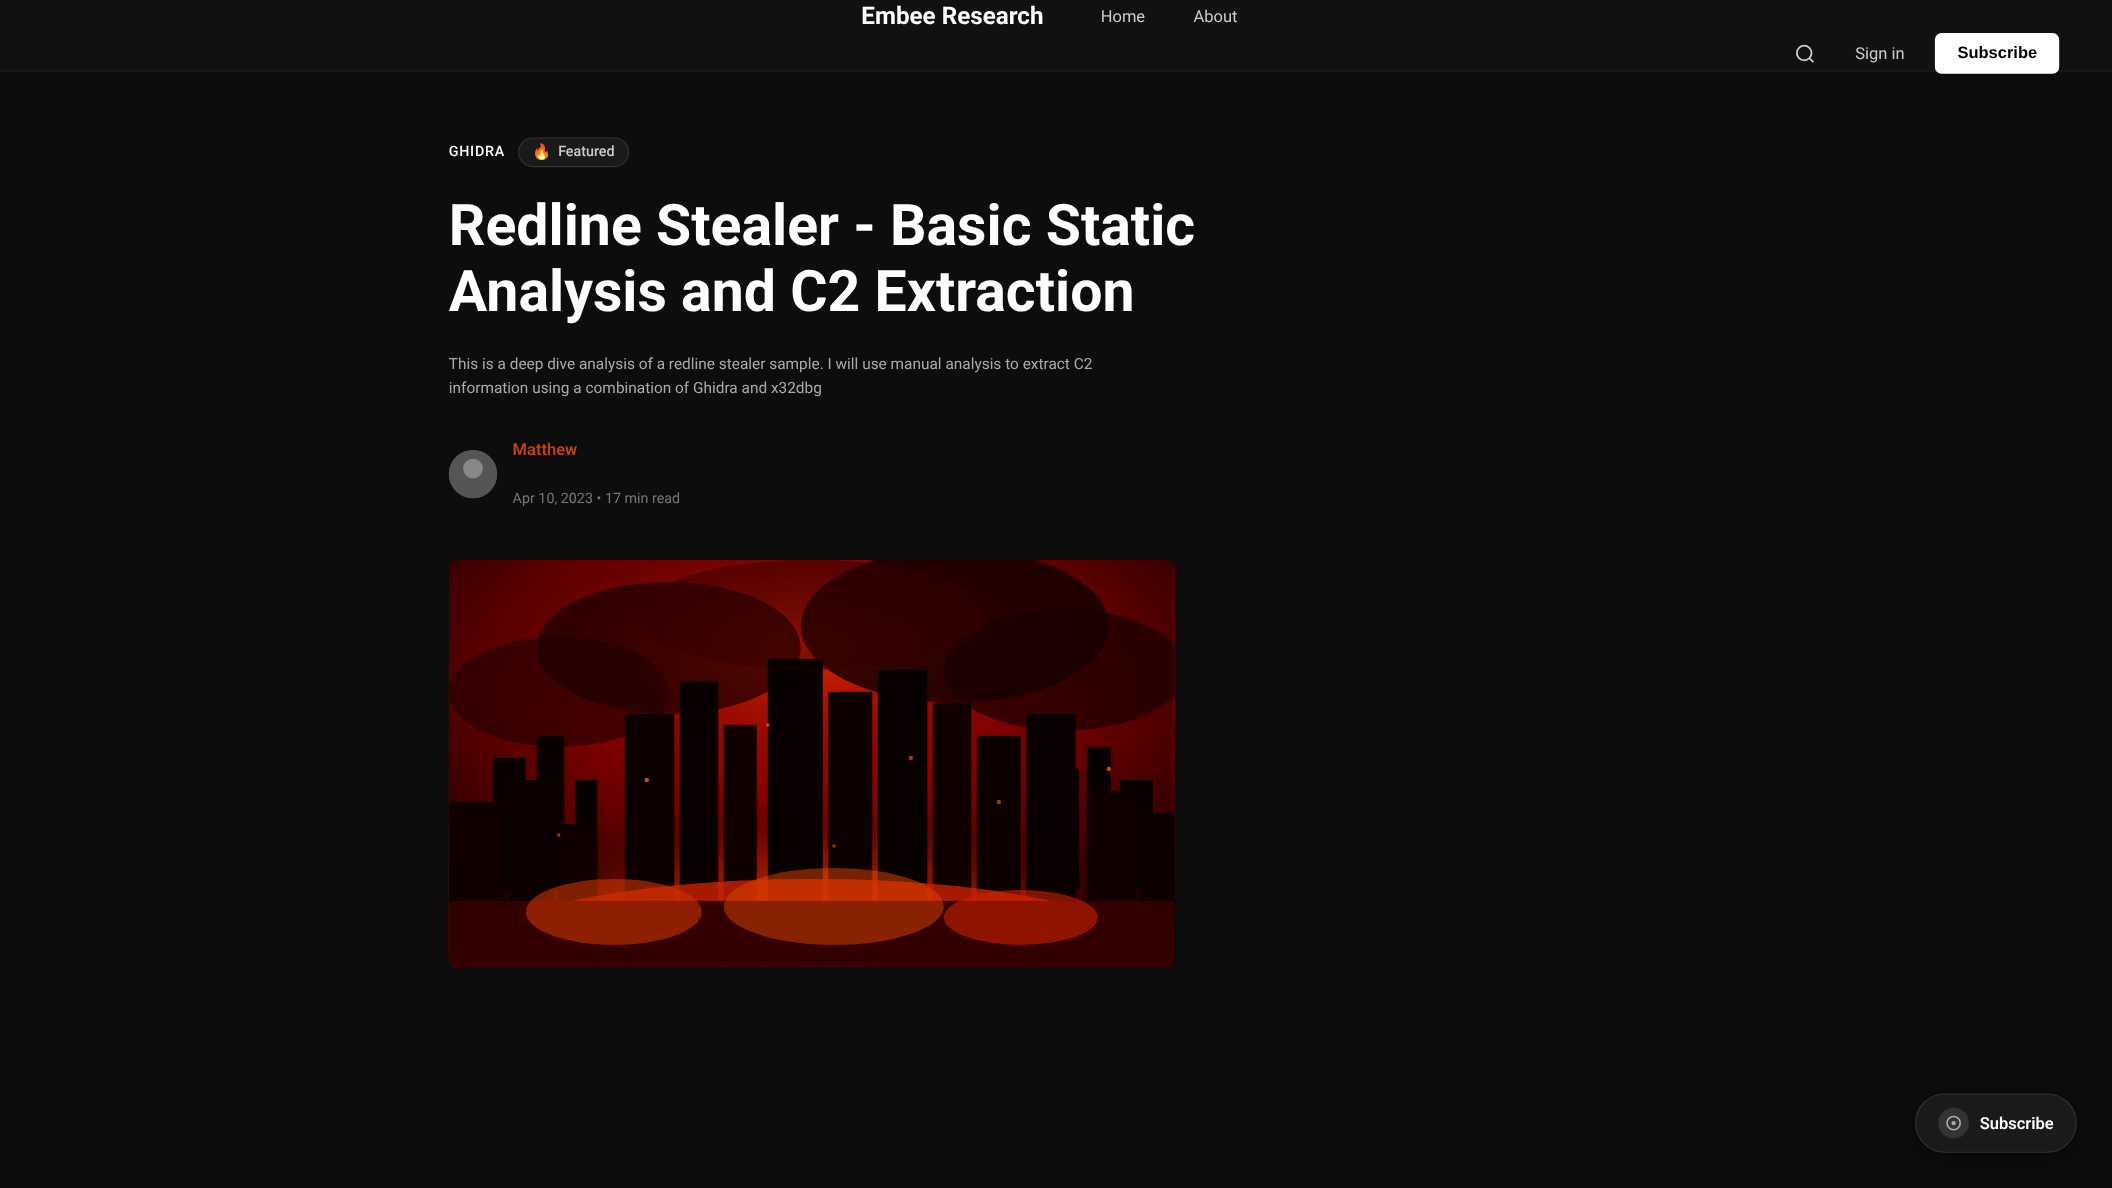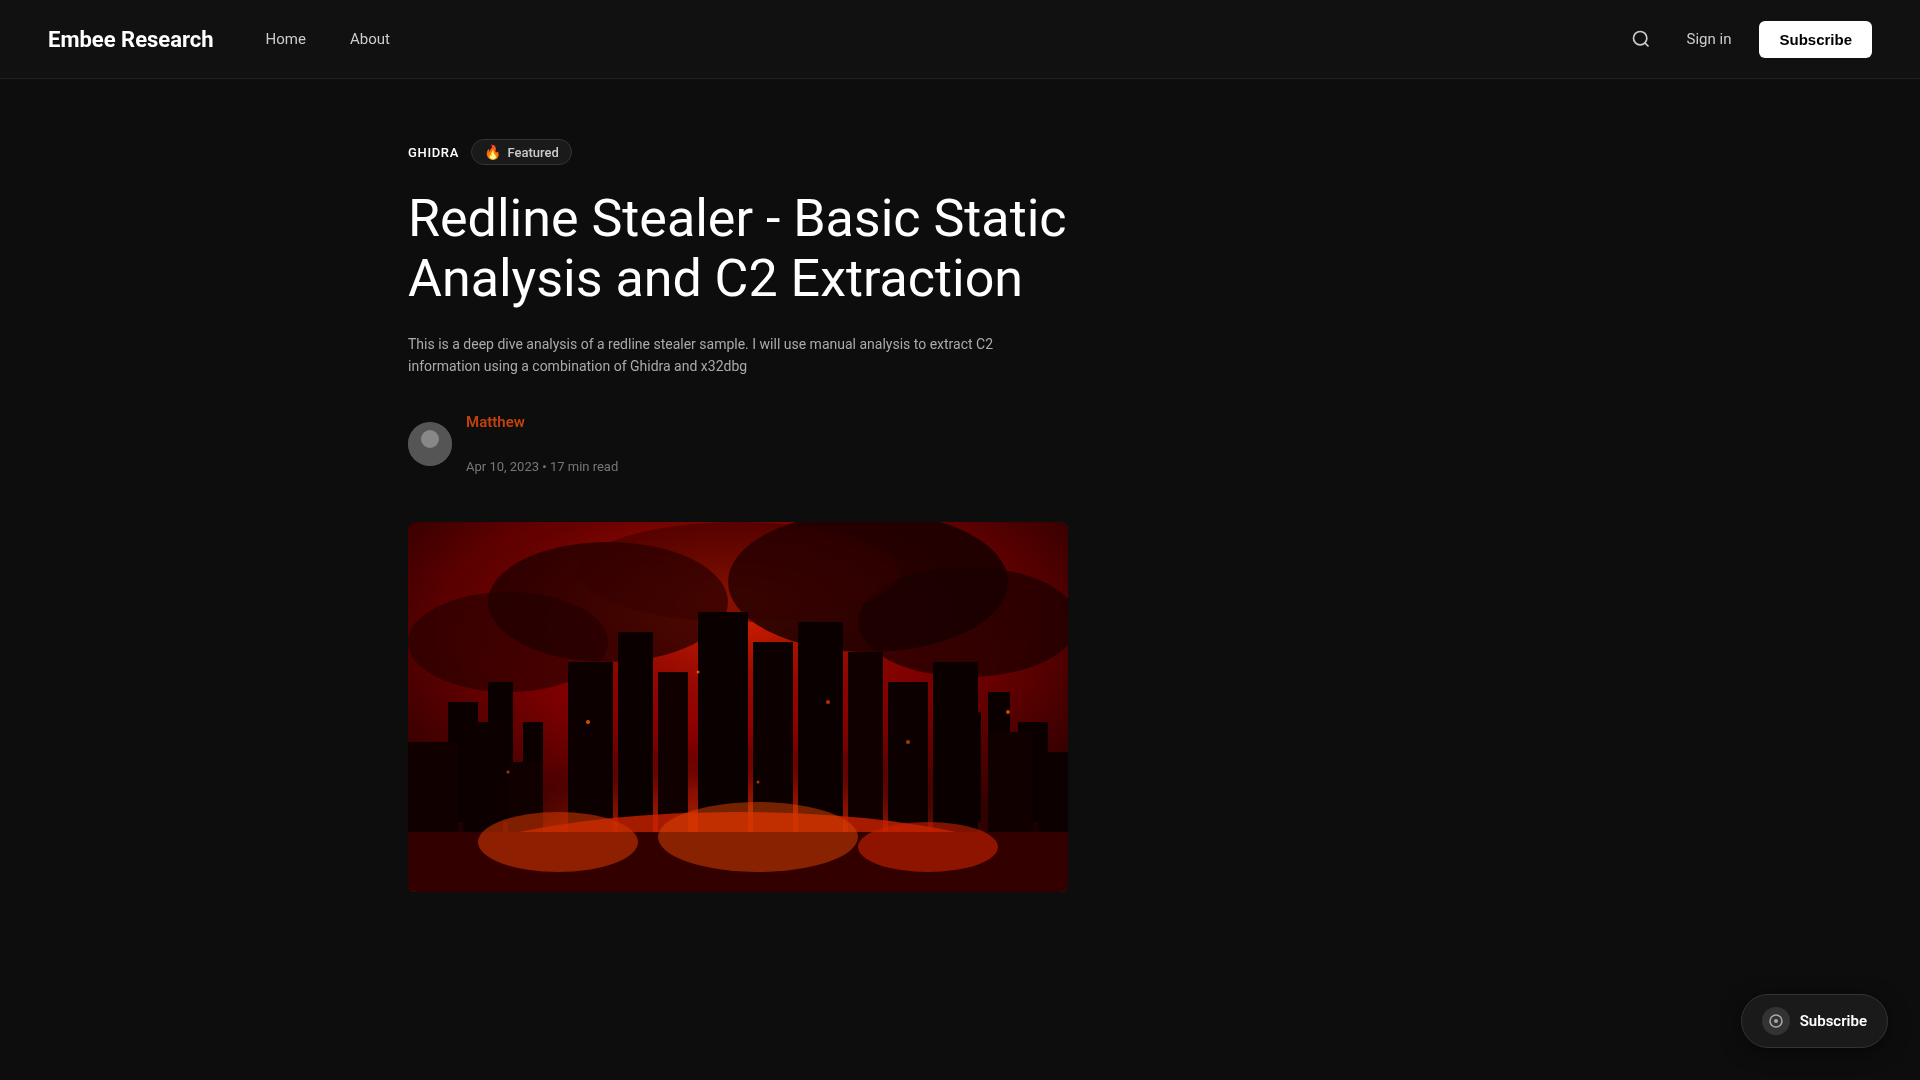--- a/index.html
+++ b/index.html
@@ -13,27 +13,28 @@
       background-color: #0d0d0d;
       color: #ffffff;
       width: 1920px;
       min-height: 1080px;
     }
 
     
     .header {
       background-color: #111111;
       border-bottom: 1px solid #222222;
-      height: 79px;
+      height: 65px;
       display: flex;
       align-items: center;
       padding: 0 48px;
       position: sticky;
       top: 0;
       z-index: 100;
+      flex-direction: column;
     }
 
     .header-left {
       display: flex;
       align-items: center;
       gap: 40px;
     }
 
     .site-title {
       font-size: 22px;
@@ -138,21 +139,21 @@
       font-weight: 500;
     }
 
     .fire-icon {
       font-size: 14px;
     }
 
     
     .article-title {
       font-size: 52px;
-      font-weight: 400;
+      font-weight: 700;
       line-height: 1.15;
       color: #ffffff;
       margin-bottom: 24px;
       max-width: 760px;
     }
 
     
     .article-excerpt {
       font-size: 14px;
       line-height: 1.6;

